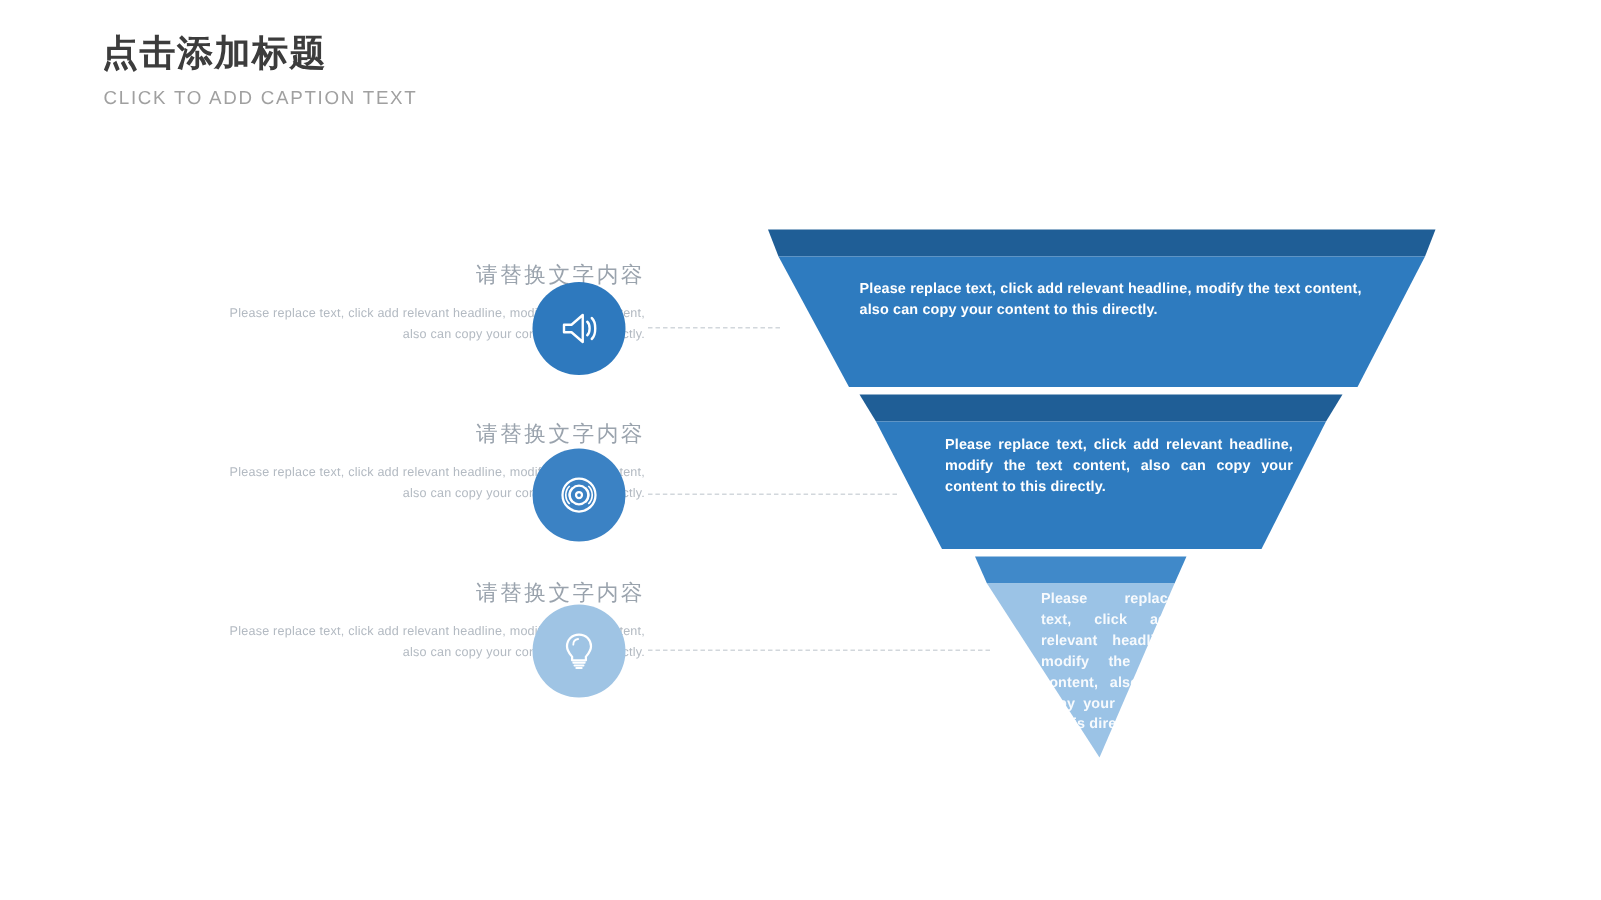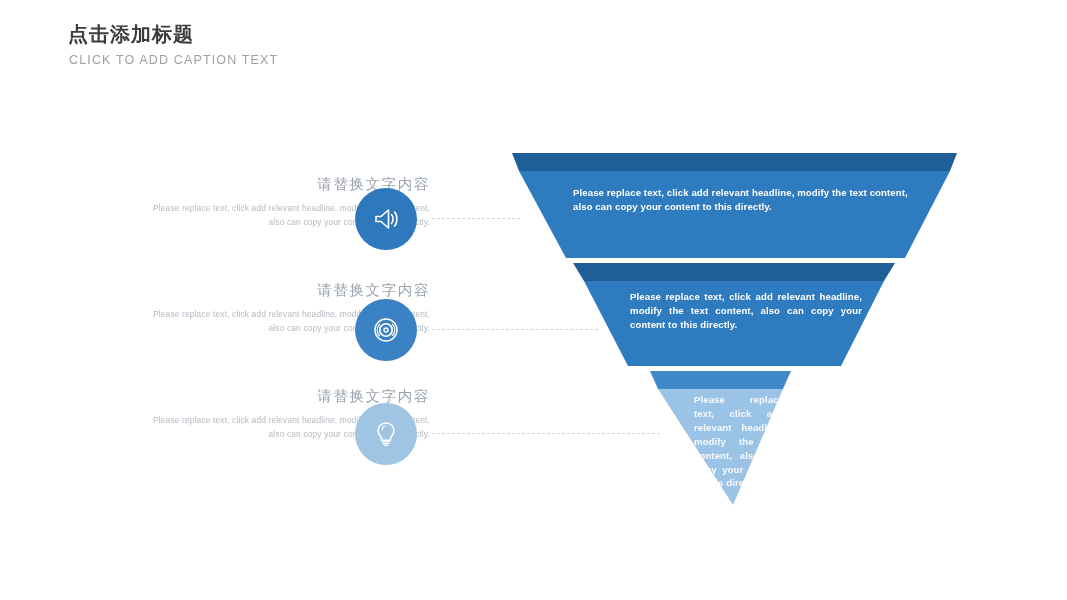--- a/index.html
+++ b/index.html
@@ -18,21 +18,21 @@
     overflow: hidden;
   }
 
   
   .header {
     position: absolute;
     left: 68px;
     top: 22px;
   }
   .slide-title {
-    font-size: 20px;
+    font-size: 24px;
     font-weight: bold;
     color: #3c3c3c;
     letter-spacing: 1px;
     line-height: 1.2;
     margin: 0;
     white-space: nowrap;
   }
   .slide-subtitle {
     margin: 7px 4px 0 1px;
     font-size: 12.5px;

